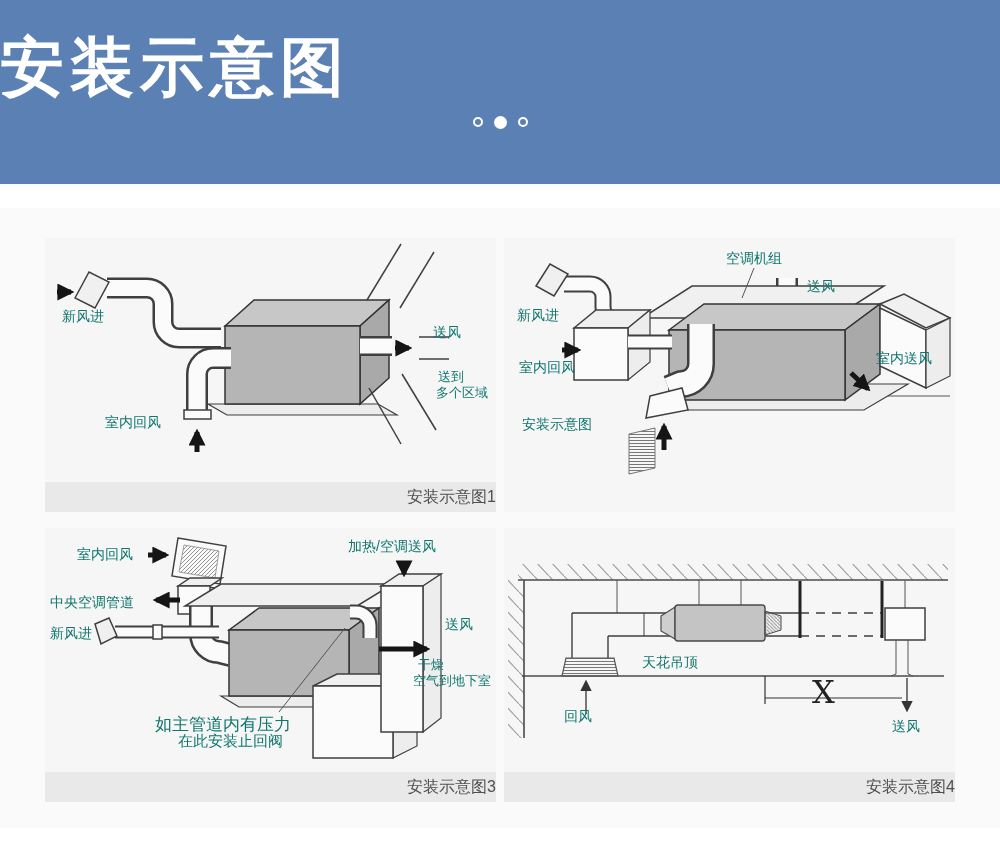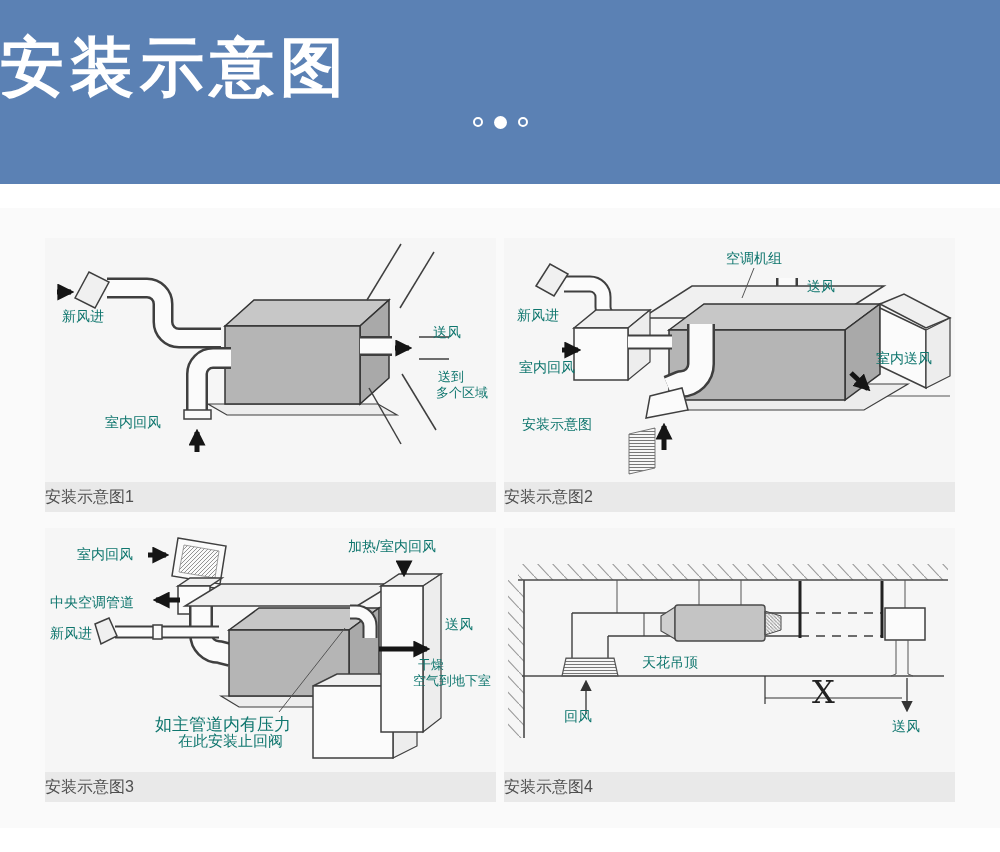--- a/index.html
+++ b/index.html
@@ -13,21 +13,21 @@
   .dot  { width:10px; height:10px; border-radius:50%; border:2px solid #fff; display:inline-block; }
   .dot.filled { background:#fff; width:13px; height:13px; border:none; }
   .subtitle { margin-top:13px; font-size:28px; font-weight:300; letter-spacing:3px; color:#f4f7fb; }
 
   
   .content { margin-top:24px; height:620px; background:#fafafa; padding:30px 45px 0 45px; }
   .grid { display:grid; grid-template-columns:451px 451px; grid-column-gap:8px; grid-row-gap:16px; }
   .panel { width:451px; height:274px; background:#f6f6f6; position:relative; }
   .panel-drawing { position:relative; width:451px; height:244px; }
   .panel-drawing svg { position:absolute; left:0; top:0; }
-  .panel-caption { height:30px; line-height:30px; text-align:left; background:#e9e9e9;
+  .panel-caption { height:30px; line-height:30px; text-align:right; background:#e9e9e9;
                    color:#4f4f4f; font-size:16px; }
 
   .lbl { position:absolute; font-size:14px; color:#0f766e; line-height:1.15; white-space:nowrap; }
   .lbl.sm { font-size:13px; }
   .lbl.big-x { font-size:32px; font-family:"DejaVu Serif","Liberation Serif",serif; color:#222; }
 
   
   .po { fill:none; stroke:#3f3f3f; stroke-linejoin:round; }   
   .pi { fill:none; stroke:#fbfbfb; stroke-linejoin:round; }   
   .ln { stroke:#3f3f3f; stroke-width:1.5; fill:none; }
@@ -164,21 +164,20 @@
         </g>
         <line class="thin" x1="250" y1="30" x2="238" y2="60"></line>
       </svg>
       <div class="lbl" style="left:222px; top:12px">空调机组</div>
       <div class="lbl" style="left:303px; top:40px">送风</div>
       <div class="lbl" style="left:13px;  top:69px">新风进</div>
       <div class="lbl" style="left:15px;  top:121px">室内回风</div>
       <div class="lbl" style="left:372px; top:112px">室内送风</div>
       <div class="lbl" style="left:18px;  top:178px">安装示意图</div>
     </div>
-    <div class="panel-caption">安装示意图2</div>
   </div>
 
   <div class="panel">
     <div class="panel-drawing">
       <svg width="451" height="244" viewBox="0 0 451 244">
         <g>
           <polygon class="white-box" points="133,10 181,18 175,56 127,48"></polygon>
           <polygon points="139,17 174,23 170,50 134,44" fill="url(#gr2)" stroke="#888" stroke-width="0.8"></polygon>
           <polygon class="lite-box" points="143,56 170,60 162,78 150,76"></polygon>
           <path class="ba" d="M103,27 h18"></path>
@@ -215,21 +214,21 @@
         <g>
           <polygon class="lite-box" points="336,58 354,46 396,46 378,58"></polygon>
           <polygon class="plate" points="378,58 396,46 396,190 378,204"></polygon>
           <rect class="white-box" x="336" y="58" width="42" height="146"></rect>
           <path class="ba" d="M359,34 v12"></path>
           <path class="ba" d="M334,121 h48"></path>
         </g>
         <line class="thin" x1="300" y1="100" x2="234" y2="184"></line>
       </svg>
       <div class="lbl" style="left:32px;  top:18px">室内回风</div>
-      <div class="lbl" style="left:303px; top:10px">加热/室内回风</div>
+      <div class="lbl" style="left:303px; top:10px">加热/空调送风</div>
       <div class="lbl" style="left:5px;   top:66px">中央空调管道</div>
       <div class="lbl" style="left:5px;   top:97px">新风进</div>
       <div class="lbl" style="left:400px; top:88px">送风</div>
       <div class="lbl sm" style="left:373px; top:130px">干燥</div>
       <div class="lbl sm" style="left:368px; top:146px">空气到地下室</div>
       <div class="lbl" style="left:110px; top:187px; font-size:17px">如主管道内有压力</div>
       <div class="lbl" style="left:133px; top:204px; font-size:15px">在此安装止回阀</div>
     </div>
     <div class="panel-caption">安装示意图3</div>
   </div>

